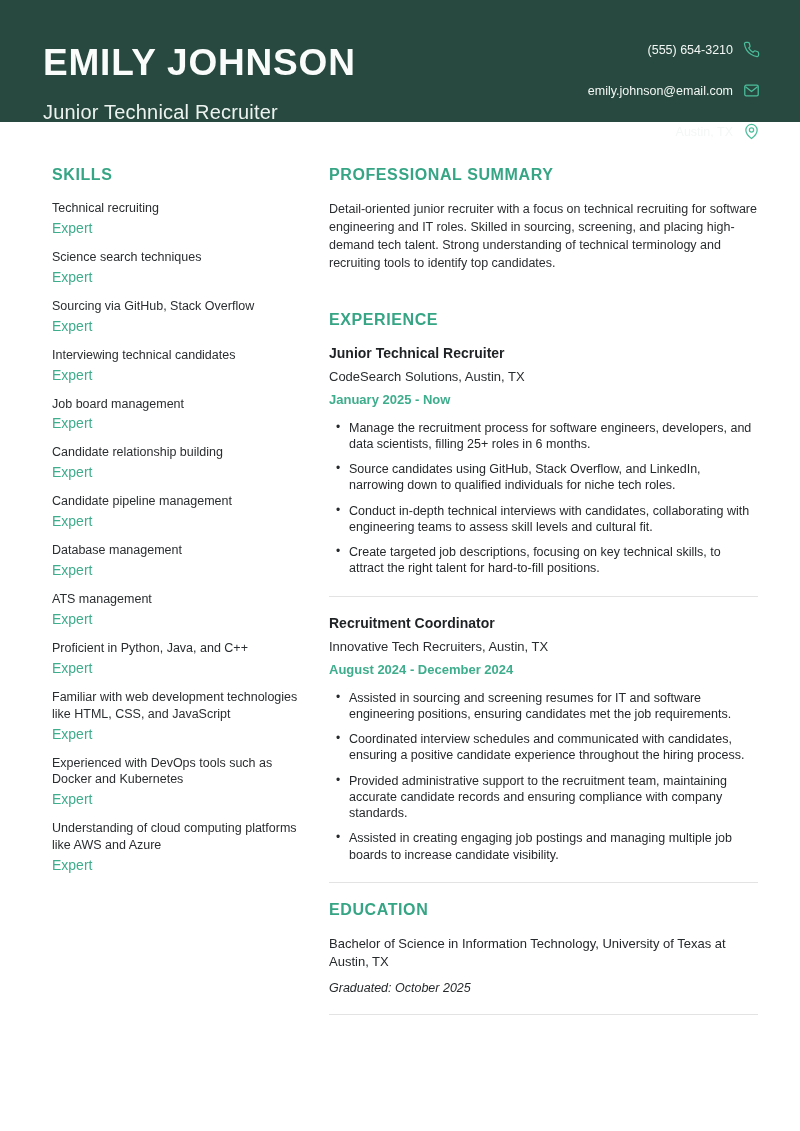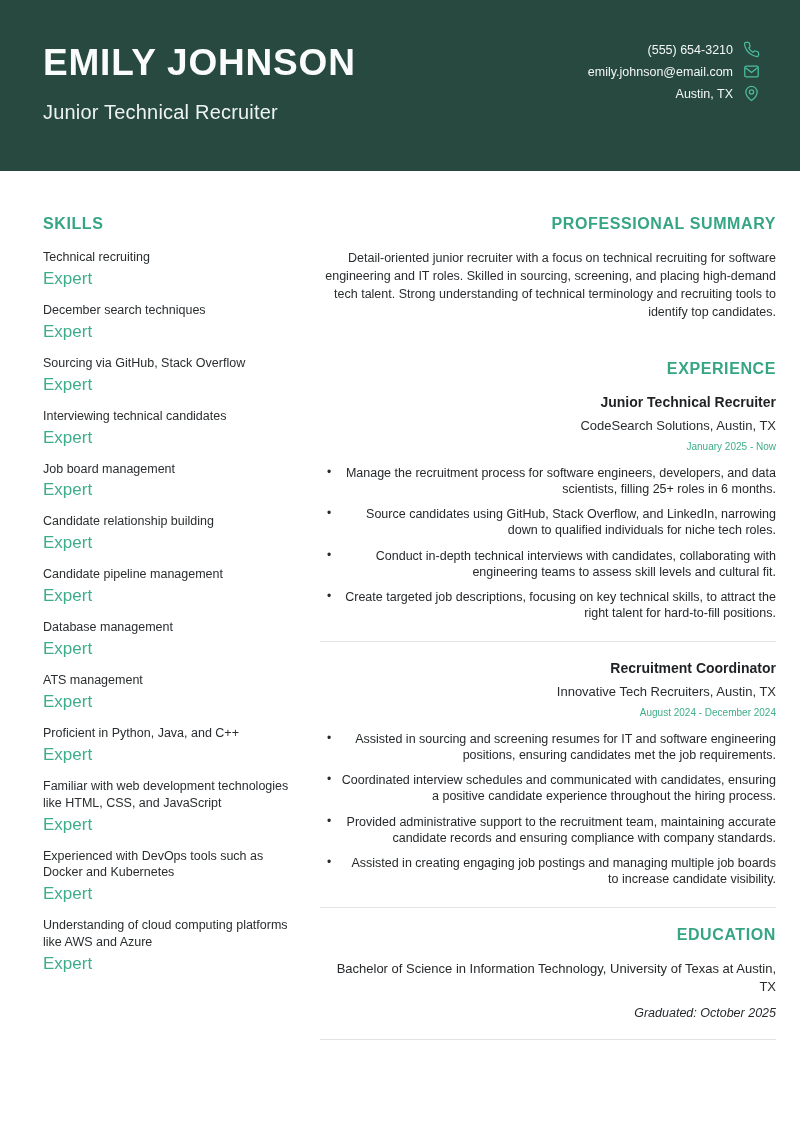--- a/index.html
+++ b/index.html
@@ -4,60 +4,60 @@
 <style>
   * { box-sizing: border-box; }
   html, body { margin: 0; padding: 0; background: #ffffff; }
   .page {
     width: 800px; height: 1131px; background: #ffffff; position: relative;
     font-family: "Liberation Sans", sans-serif; color: #27292B; overflow: hidden;
   }
 
   
   .header {
-    background: #28493F; height: 171px; padding: 42px 40px 0 43px; position: relative;
+    background: #28493F; height: 122px; padding: 42px 40px 0 43px; position: relative;
   }
   .header .name {
     margin: 0; font-size: 37px; font-weight: 800; color: #FAFCFB; letter-spacing: 0.8px;
   }
   .header .job-title {
     margin-top: 17px; font-size: 20px; font-weight: 400; color: #EDF3F0; letter-spacing: 0.2px;
   }
   .contact {
     position: absolute; top: 41px; right: 40px;
-    display: flex; flex-direction: column; gap: 5px; align-items: flex-end;
+    display: flex; flex-direction: column; gap: 24px; align-items: flex-end;
   }
   .contact-row { display: flex; align-items: center; gap: 10px; }
   .contact-row .contact-text { font-size: 12.5px; color: #F3F7F5; }
   .contact-row .icon { width: 17px; height: 17px; color: #4CBD9B; display: inline-flex; }
   .contact-row .icon svg { width: 17px; height: 17px; }
 
   
-  .content { display: flex; padding: 44px 24px 0 43px; }
+  .content { display: flex; padding: 44px 42px 0 43px; margin-left: 9px; }
   .col-left  { width: 277px; flex: none; padding-right: 16px; }
-  .col-right { flex: 1; min-width: 0; text-align: right; }
+  .col-right { flex: 1; min-width: 0; }
 
   .section-heading {
     margin: 0 0 16px 0; font-size: 16px; font-weight: 700;
     color: #36A584; letter-spacing: 0.6px;
   }
 
   
   .skill-item { margin-bottom: 13px; }
   .skill-name { font-size: 12.5px; line-height: 1.35; color: #2A2D2F; }
-  .skill-level { font-size: 17px; color: #3EAD8B; margin-top: 3px; }
+  .skill-level { font-size: 14px; color: #3EAD8B; margin-top: 3px; }
 
   
   .summary-text { margin: 0 0 38px 0; font-size: 12.5px; line-height: 1.45; color: #2A2D2F; }
 
   
   .job { margin: 0; }
   .job-role { margin: 0; font-size: 14px; font-weight: 700; color: #1F2224; }
   .job-company { margin-top: 8px; font-size: 13px; color: #2A2D2F; }
-  .job-dates { margin-top: 8px; font-size: 10px; font-weight: 400; color: #3EAD8B; }
+  .job-dates { margin-top: 8px; font-size: 13px; font-weight: 700; color: #3EAD8B; }
   .bullets { list-style: none; margin: 13px 0 0 0; padding: 0; }
   .bullet {
     position: relative; padding-left: 20px; margin-bottom: 9px;
     font-size: 12.5px; line-height: 1.3; color: #26292B;
   }
   .bullet::before {
     content: "•"; position: absolute; left: 7px; top: 0; color: #26292B; font-size: 12px;
   }
   .divider { border: none; border-top: 1px solid #E3E3E3; margin: 19px 0 18px 0; }
 
@@ -110,21 +110,21 @@
     <aside class="col-left">
       <h2 class="section-heading">SKILLS</h2>
       <div class="skill-list">
 
           <div class="skill-item">
             <div class="skill-name">Technical recruiting</div>
             <div class="skill-level">Expert</div>
           </div>
 
           <div class="skill-item">
-            <div class="skill-name">December search techniques</div>
+            <div class="skill-name">Science search techniques</div>
             <div class="skill-level">Expert</div>
           </div>
 
           <div class="skill-item">
             <div class="skill-name">Sourcing via GitHub, Stack Overflow</div>
             <div class="skill-level">Expert</div>
           </div>
 
           <div class="skill-item">
             <div class="skill-name">Interviewing technical candidates</div>

